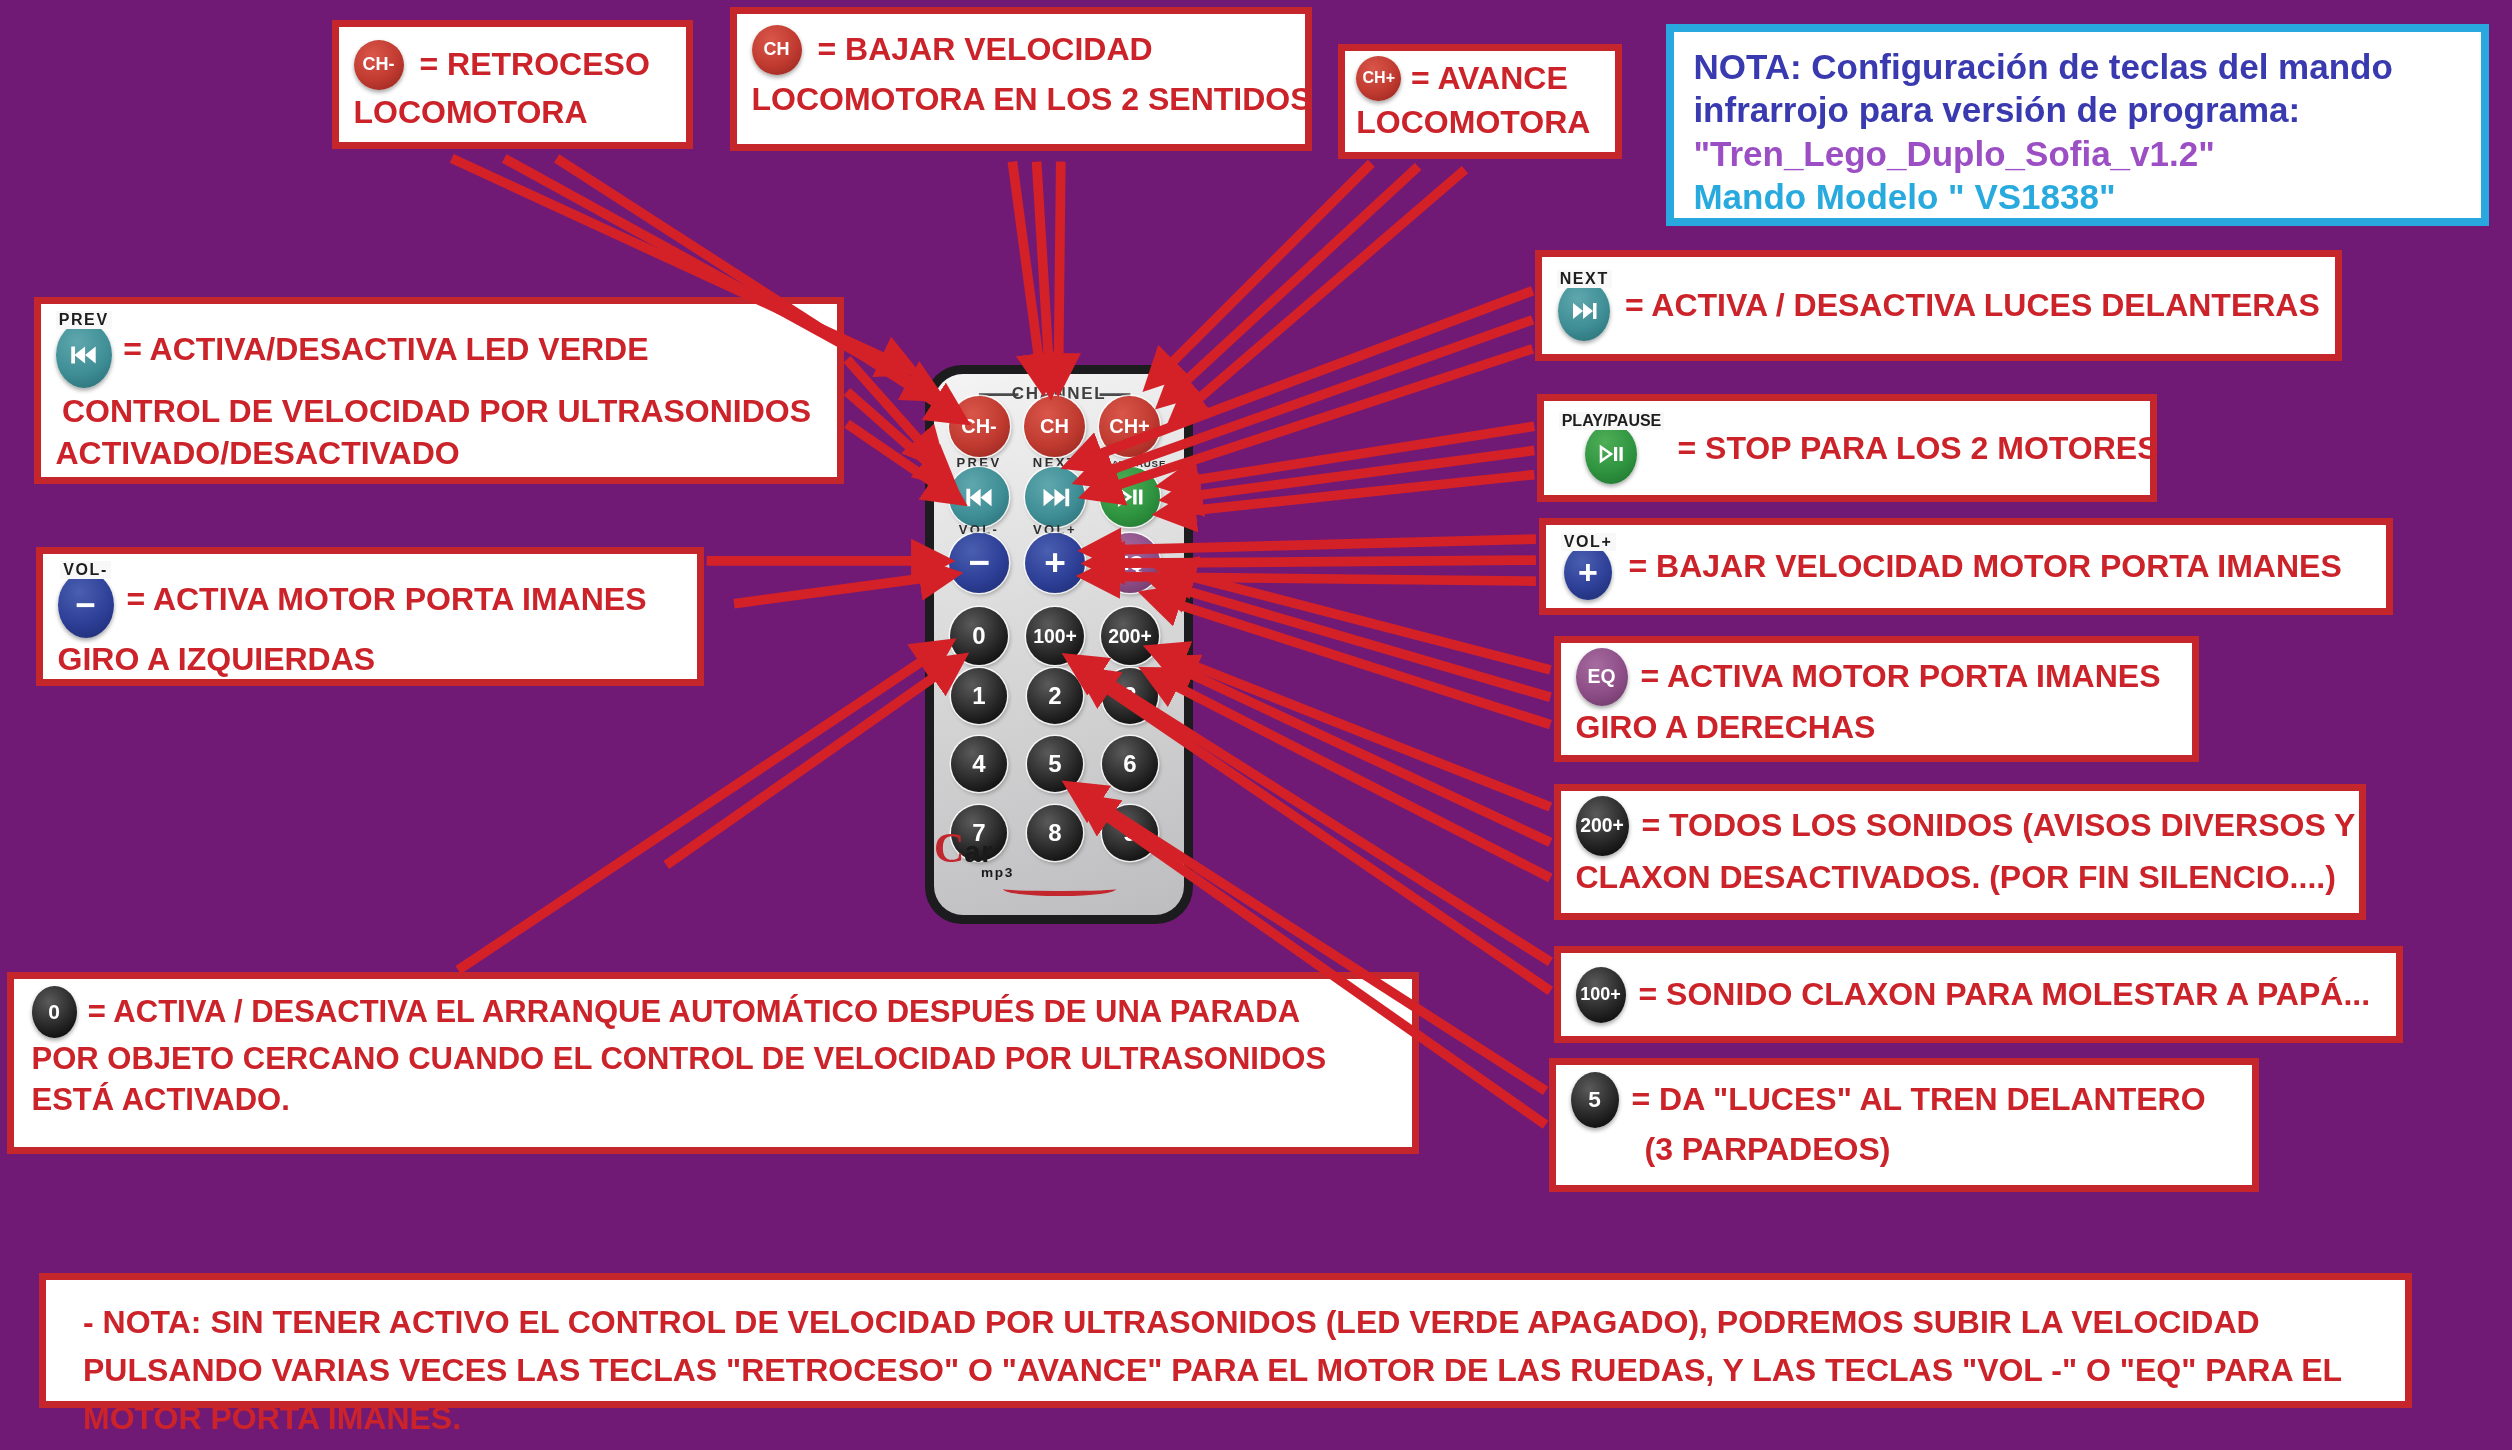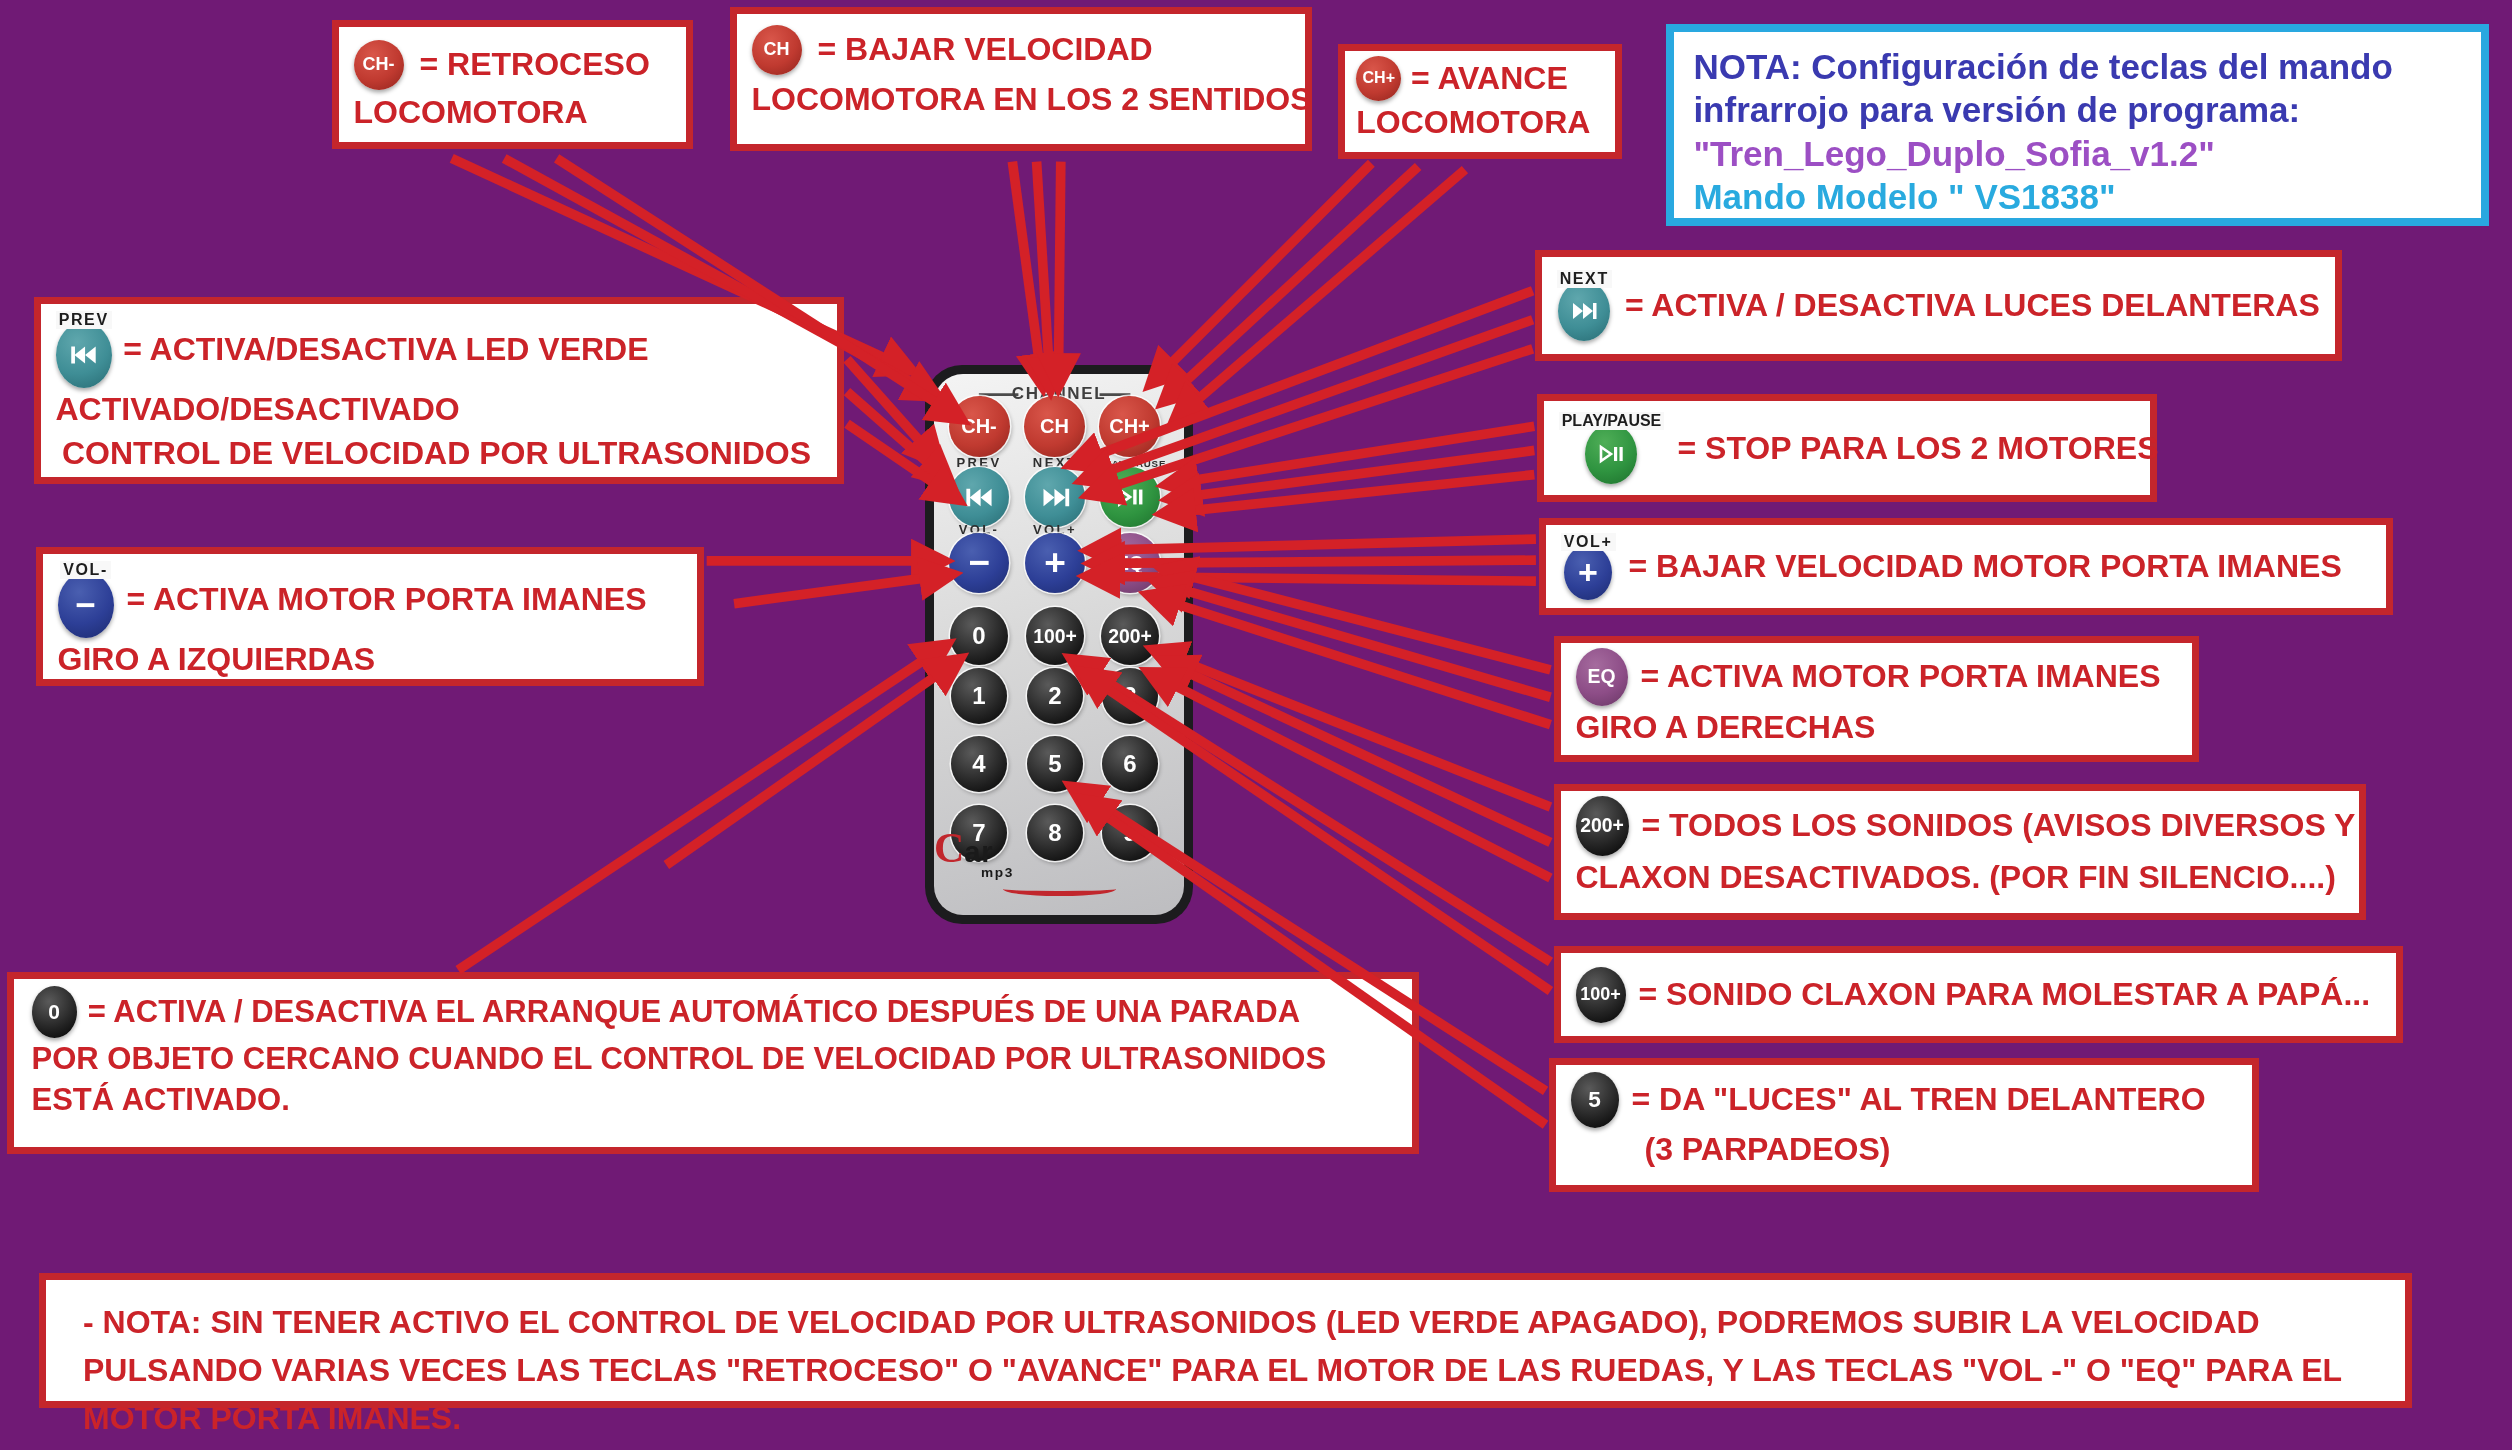--- a/index.html
+++ b/index.html
@@ -111,22 +111,22 @@
               <g fill="#fff">
                 <rect x="4" y="8" width="3.5" height="16"></rect>
                 <path d="M17 8 L7 16 L17 24 Z"></path>
                 <path d="M27 8 L17 16 L27 24 Z"></path>
               </g>
             </svg>
         </div>
       </div>
       <div class="ctext">= ACTIVA/DESACTIVA LED VERDE</div>
     </div>
+    <div class="cline" style="margin:1.6px 0 0 6.5px;">CONTROL DE VELOCIDAD POR ULTRASONIDOS</div>
     <div class="cline">ACTIVADO/DESACTIVADO</div>
-    <div class="cline" style="margin:1.6px 0 0 6.5px;">CONTROL DE VELOCIDAD POR ULTRASONIDOS</div>
   </div>
 
   <div class="callout" style="left:36px; top:547px; width:668px; height:139px; padding:6.5px 14.5px;">
     <div class="crow" style="gap:13px;">
       <div class="chip">
         <div class="chip-top">VOL-</div>
         <div class="cbtn big k-blue" style="font-size:35px;">−</div>
       </div>
       <div class="ctext">=  ACTIVA MOTOR PORTA IMANES</div>
     </div>

